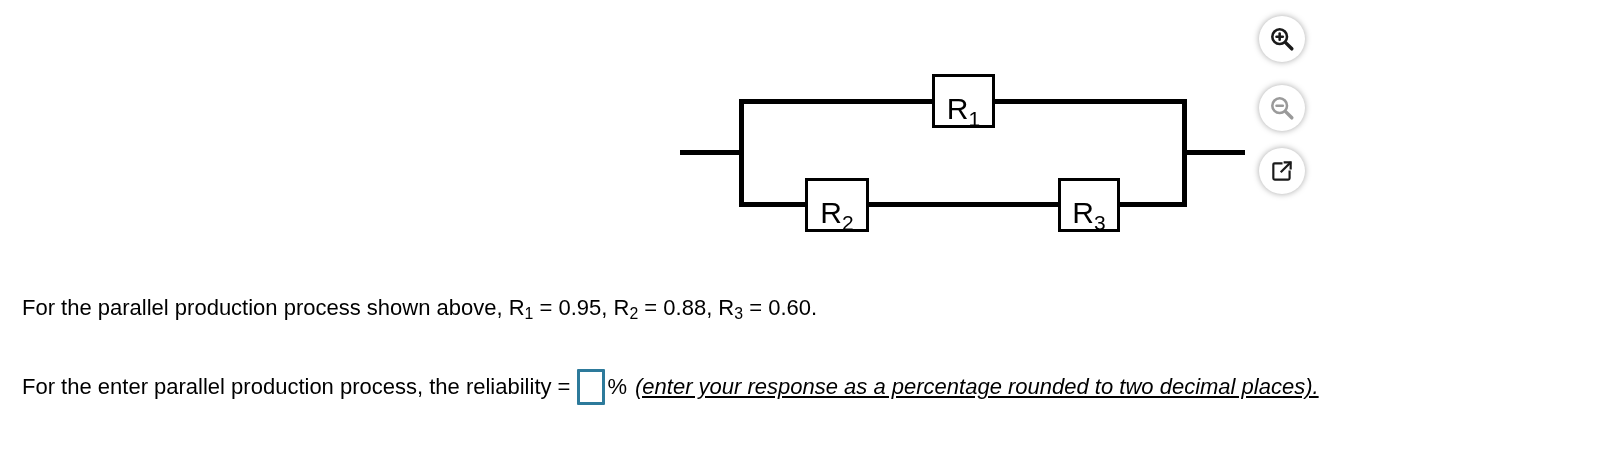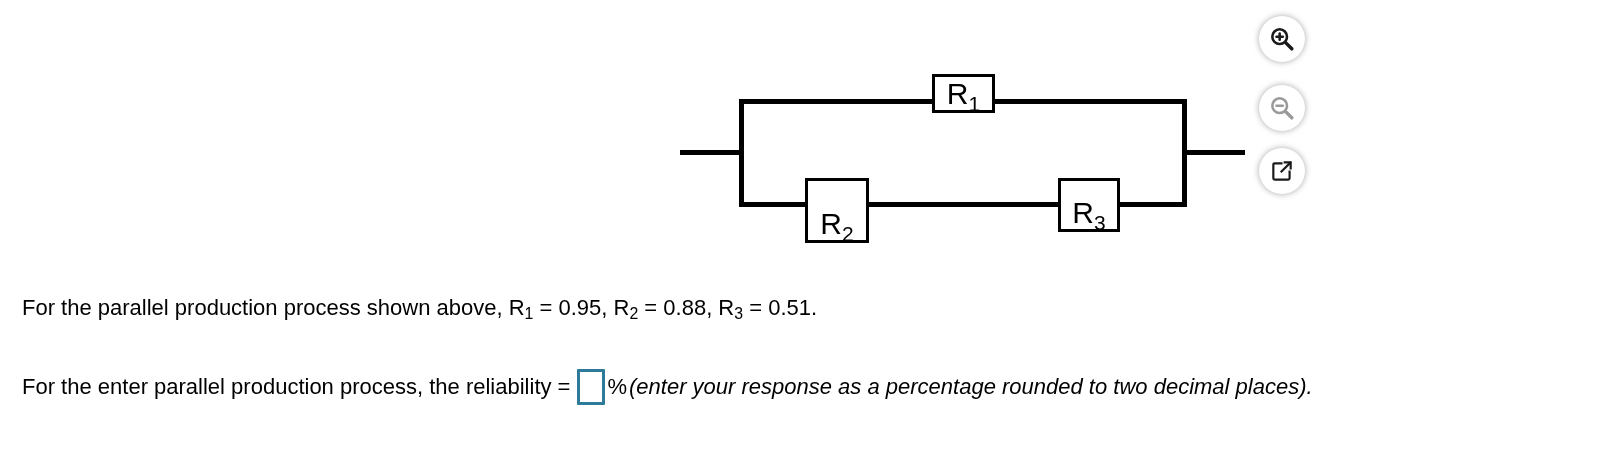--- a/index.html
+++ b/index.html
@@ -21,22 +21,22 @@
   #wire-top    { left:739px;  top:99px;  width:448px; height:5px; }
   #wire-bottom { left:739px;  top:202px; width:448px; height:5px; }
   #v-right     { left:1182px; top:99px;  width:5px;   height:108px; }
   #lead-right  { left:1187px; top:150px; width:58px;  height:5px; }
 
   .rbox {
     position:absolute;
     background:#ffffff;
     border:3px solid #000000;
   }
-  #box-r1 { left:932px;  top:74px;  width:63px; height:39px; }
-  #box-r2 { left:805px;  top:178px; width:64px; height:65px; }
+  #box-r1 { left:932px;  top:74px;  width:63px; height:54px; }
+  #box-r2 { left:805px;  top:178px; width:64px; height:54px; }
   #box-r3 { left:1058px; top:178px; width:62px; height:54px;padding-left:18px; }
 
   .rlabel {
     position:absolute;
     left:0; right:0; bottom:1px;
     text-align:center;
     font-size:30px;
     line-height:1;
     color:#000000;
     white-space:nowrap;
@@ -91,21 +91,21 @@
     width:28px;
     height:36px;
     border:3px solid #2D7A9B;
     border-radius:1px;
     background:#ffffff;
     margin:0 2px 0 7px;
     font-size:20px;
     text-align:center;
     font-family:"Liberation Sans", sans-serif;
   }
-  .italic { font-style:italic; margin-left:2px; }
+  .italic { font-style:italic; margin-left:8px;text-decoration:underline; }
 </style>
 </head>
 <body>
 
 <div class="screen">
 
   <div>
     <div class="wire" id="lead-left"></div>
     <div class="wire" id="v-left"></div>
     <div class="wire" id="wire-top"></div>
@@ -146,21 +146,21 @@
   <button class="circle-btn" id="btn-open">
     <span>
       <svg width="26" height="26" viewBox="0 0 24 24" fill="none" stroke="currentColor" stroke-width="2" stroke-linecap="square">
         <path d="M19 12.5v6.2c0 0.7-0.6 1.3-1.3 1.3H5.3C4.6 20 4 19.4 4 18.7V6.3C4 5.6 4.6 5 5.3 5h6.2"></path>
         <path d="M14.5 4H20v5.5"></path>
         <path d="M11.5 12.5L19.5 4.5"></path>
       </svg>
     </span>
   </button>
 
-  <p class="qline1"><span>For the parallel production process shown above, R</span><span class="sub">1</span><span> = 0.95, R</span><span class="sub">2</span><span> = 0.88, R</span><span class="sub">3</span><span> = 0.51.</span></p>
+  <p class="qline1"><span>For the parallel production process shown above, R</span><span class="sub">1</span><span> = 0.95, R</span><span class="sub">2</span><span> = 0.88, R</span><span class="sub">3</span><span> = 0.60.</span></p>
 
   <div class="qline2">
     <span>For the enter parallel production process, the reliability =</span>
     <input class="answer-box" type="text" value="" style="">
     <span>%</span>
     <span class="italic">(enter your response as a percentage rounded to two decimal places).</span>
   </div>
 
 </div>
 

